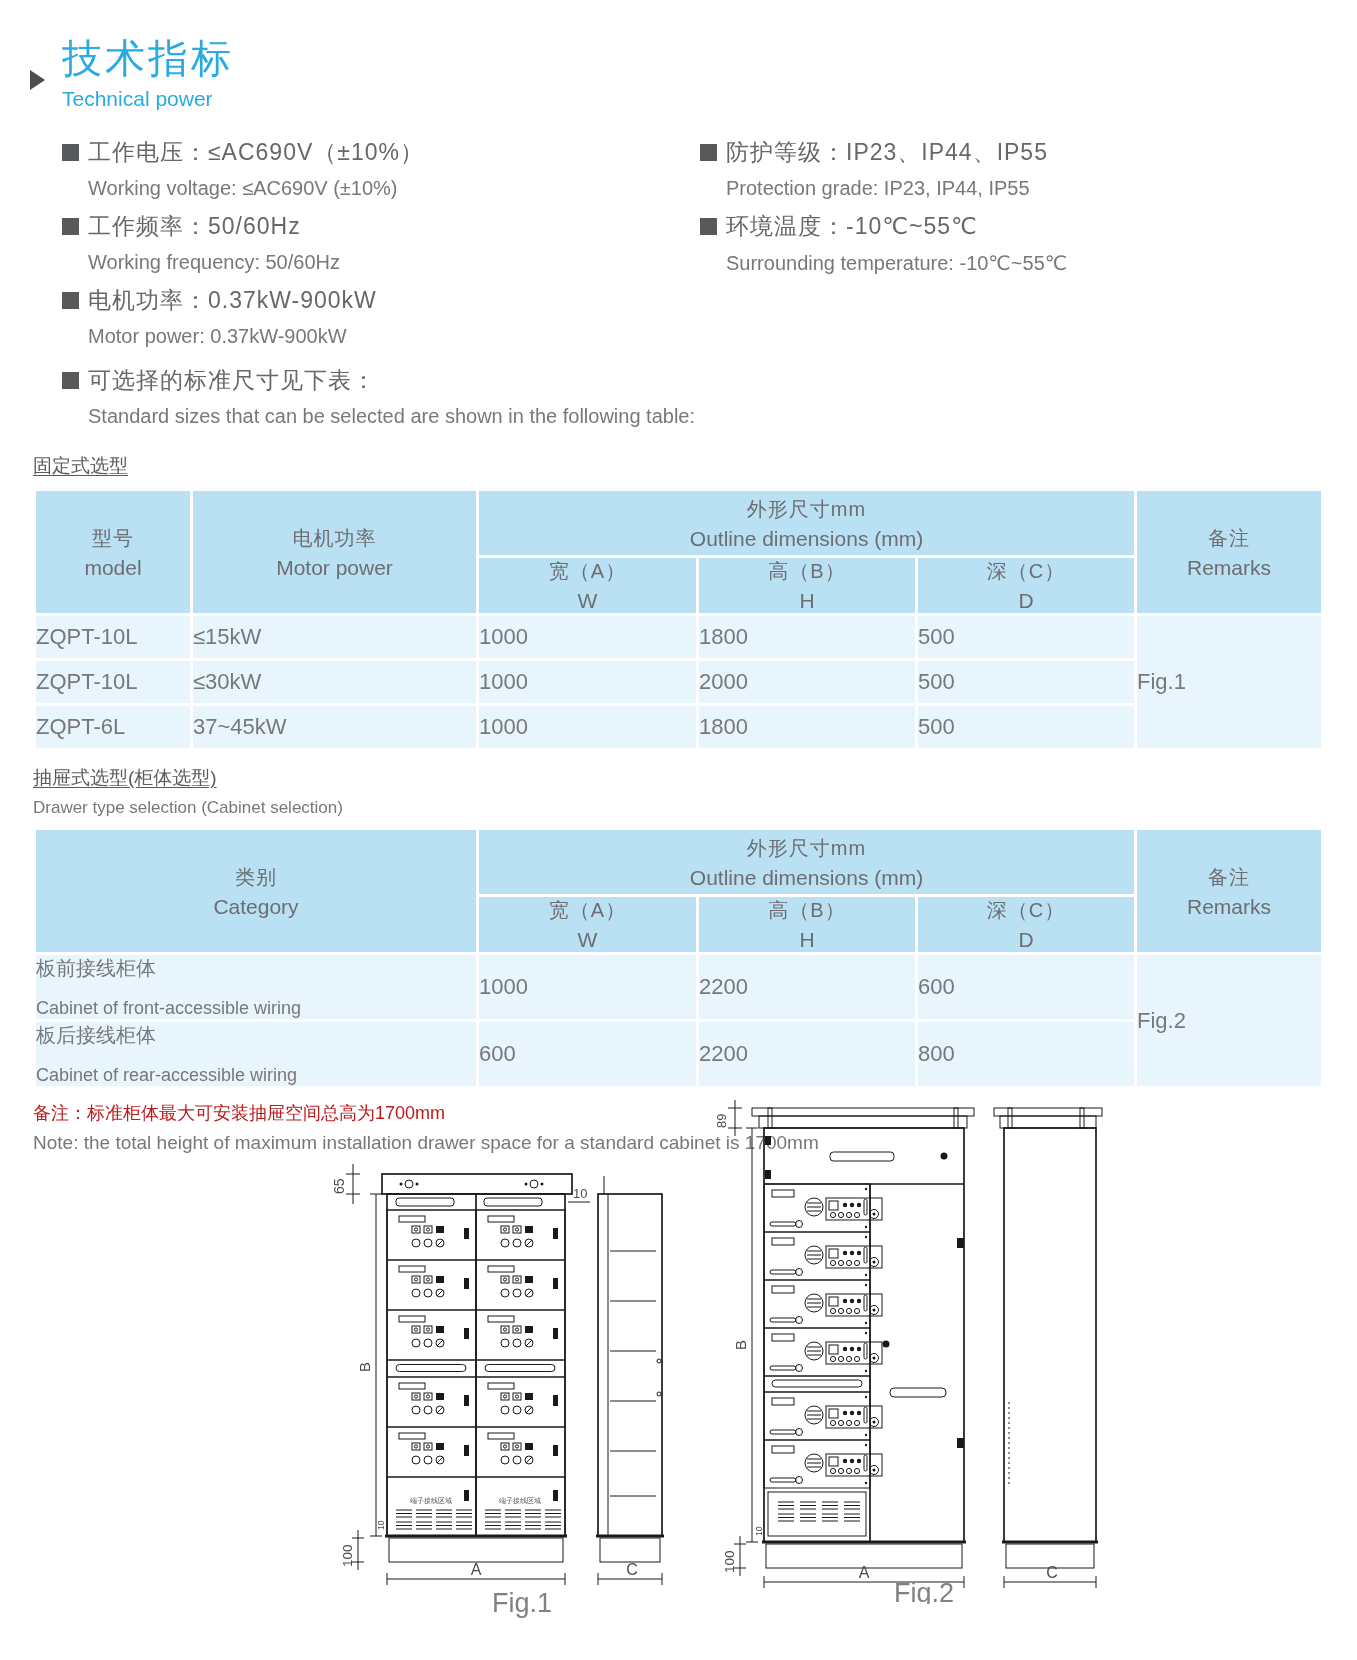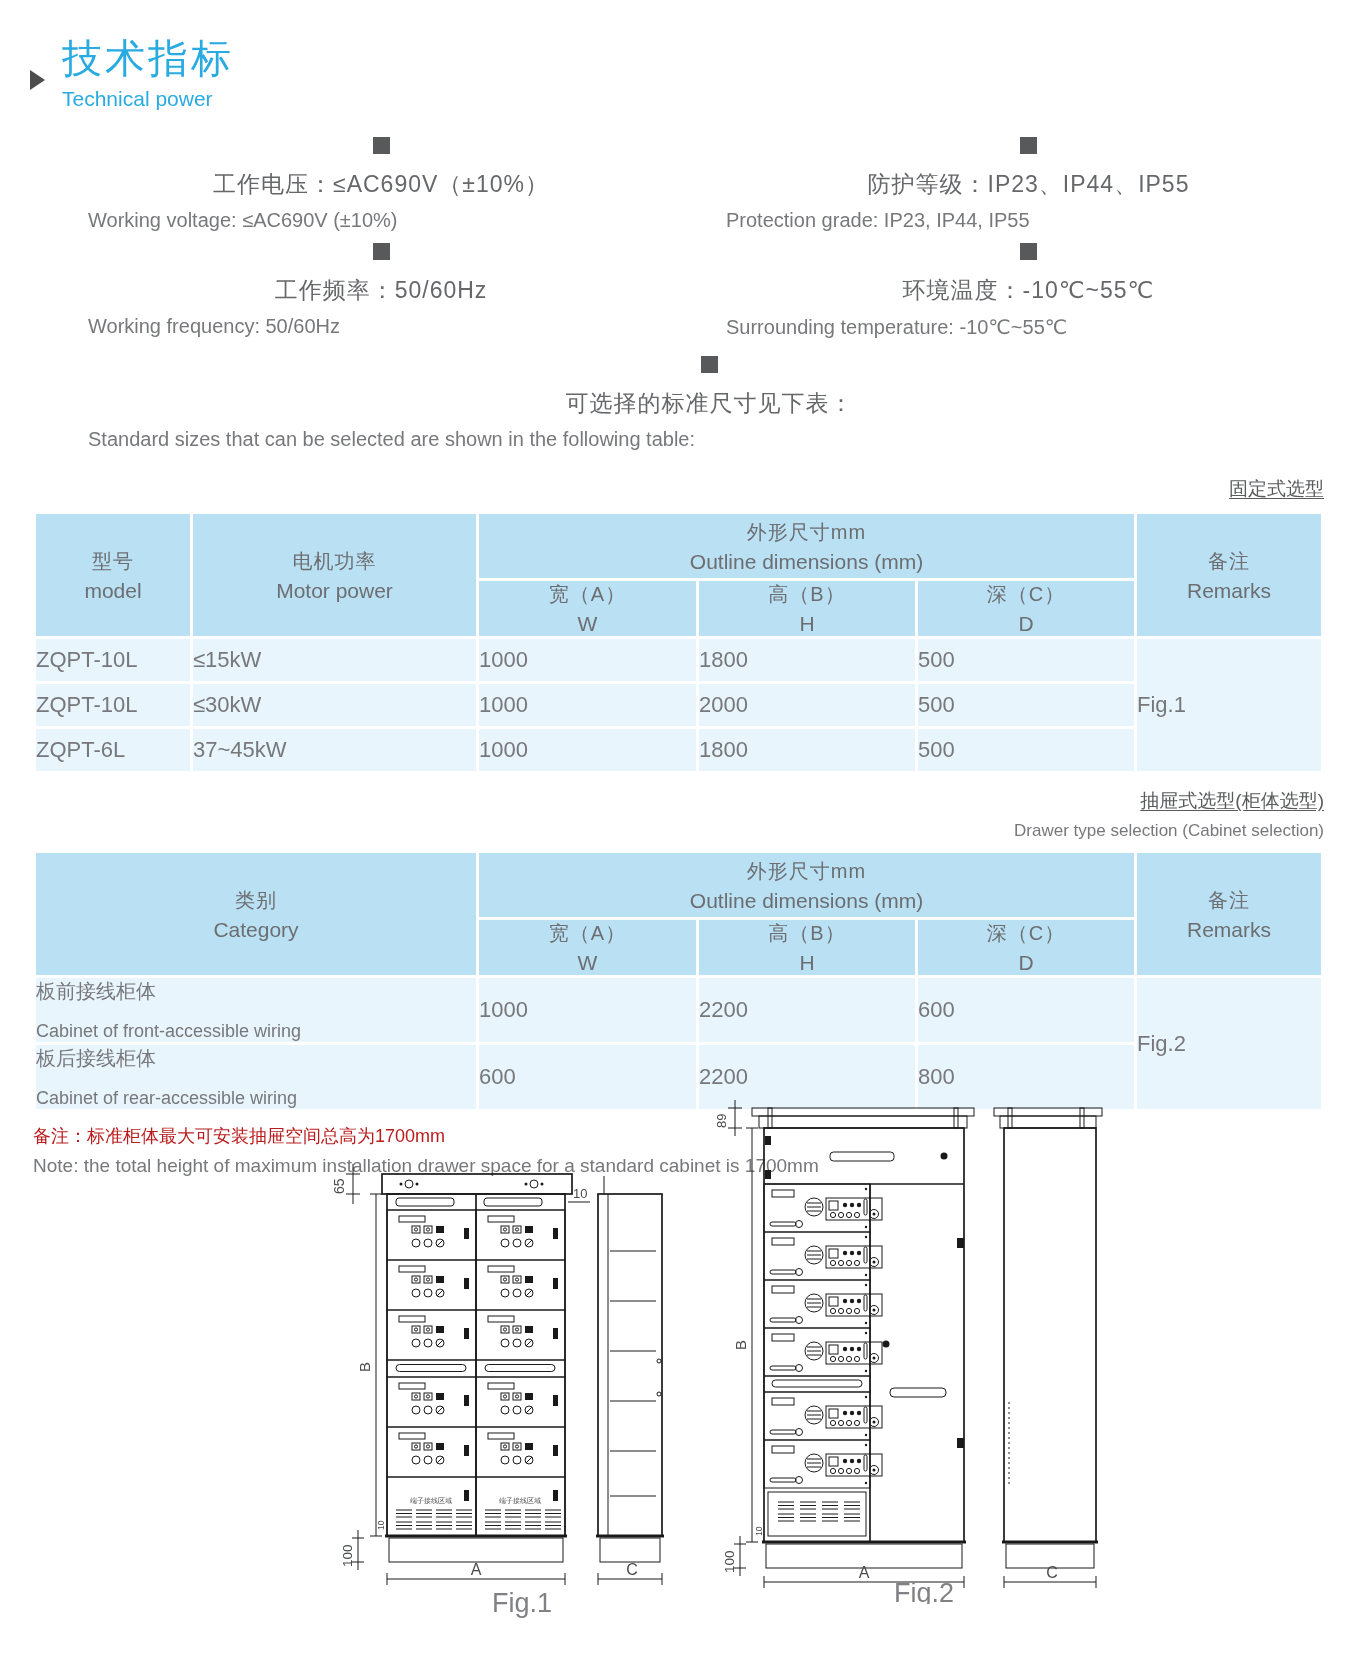--- a/index.html
+++ b/index.html
@@ -10,27 +10,27 @@
   
   .hdr{display:flex;align-items:center;gap:17px;padding:36px 0 0 30px;}
   .tri{width:0;height:0;border-left:15px solid #4d4d4d;border-top:10px solid transparent;
        border-bottom:10px solid transparent;margin-top:13px;}
   .title-zh{margin:0;font-size:40px;font-weight:400;color:#29abe2;letter-spacing:3px;line-height:1.1;}
   .title-en{font-size:21px;color:#29abe2;margin-top:7px;}
 
   
   .specs{display:grid;grid-template-columns:638px 1fr;padding:26px 0 0 62px;}
   .spec{margin-bottom:11px;}
-  .spec-zh{display:flex;align-items:center;gap:15px;font-size:23px;color:#66676a;letter-spacing:1px;flex-direction:column;}
+  .spec-zh{display:flex;align-items:center;gap:9px;font-size:23px;color:#66676a;letter-spacing:1px;}
   .sq{flex:0 0 17px;width:17px;height:17px;background:#58595b;}
   .spec-en{font-size:20px;color:#77787b;margin:9px 0 0 26px;}
   .intro{grid-column:1/3;margin-top:6px;}
 
   
-  .sec{margin-top:14px;text-align:right;}
+  .sec{margin-top:14px;}
   .sec-zh{font-size:19px;color:#595a5c;text-decoration:underline;text-underline-offset:3px;}
   .sec-en{font-size:17px;color:#77787b;margin-top:7px;}
 
   
   table{border-collapse:separate;border-spacing:3px;width:100%;table-layout:fixed;margin-top:9px;}
   th,td{font-weight:400;vertical-align:middle;padding:0;}
   thead th{background:#b9e0f3;color:#6d6e71;}
   tbody td{background:#e8f5fc;color:#77787b;font-size:22px;}
   .hrow1 th{height:64px;}
   .hrow2 th{height:50px;}
@@ -80,20 +80,27 @@
             <span>工作电压：≤AC690V（±10%）</span>
           </div>
         <div class="spec-en">Working voltage: ≤AC690V (±10%)</div>
       </div>
       <div class="spec">
         <div class="spec-zh">
             <span class="sq"></span>
             <span>工作频率：50/60Hz</span>
           </div>
         <div class="spec-en">Working frequency: 50/60Hz</div>
+      </div>
+      <div class="spec">
+        <div class="spec-zh">
+            <span class="sq"></span>
+            <span>电机功率：0.37kW-900kW</span>
+          </div>
+        <div class="spec-en">Motor power: 0.37kW-900kW</div>
       </div>
     </div>
     <div>
       <div class="spec">
         <div class="spec-zh">
             <span class="sq"></span>
             <span>防护等级：IP23、IP44、IP55</span>
           </div>
         <div class="spec-en">Protection grade: IP23, IP44, IP55</div>
       </div>

